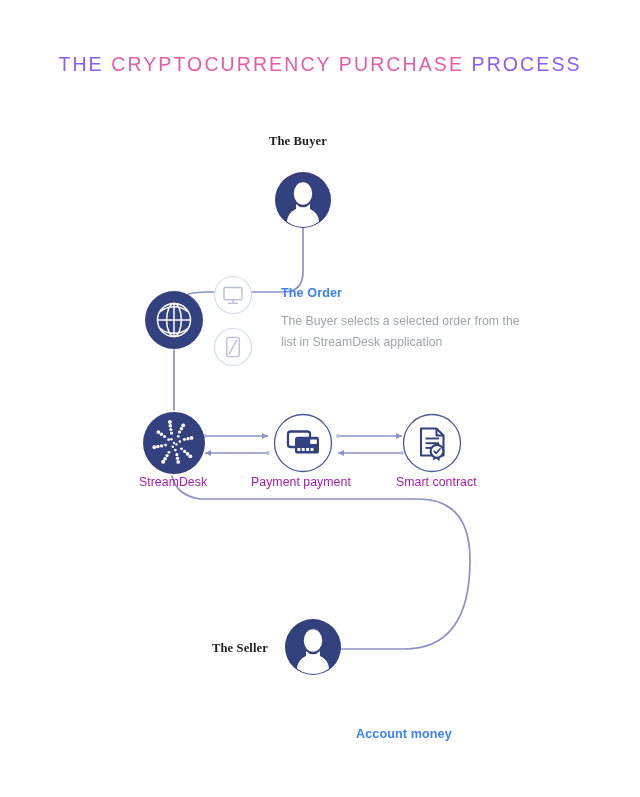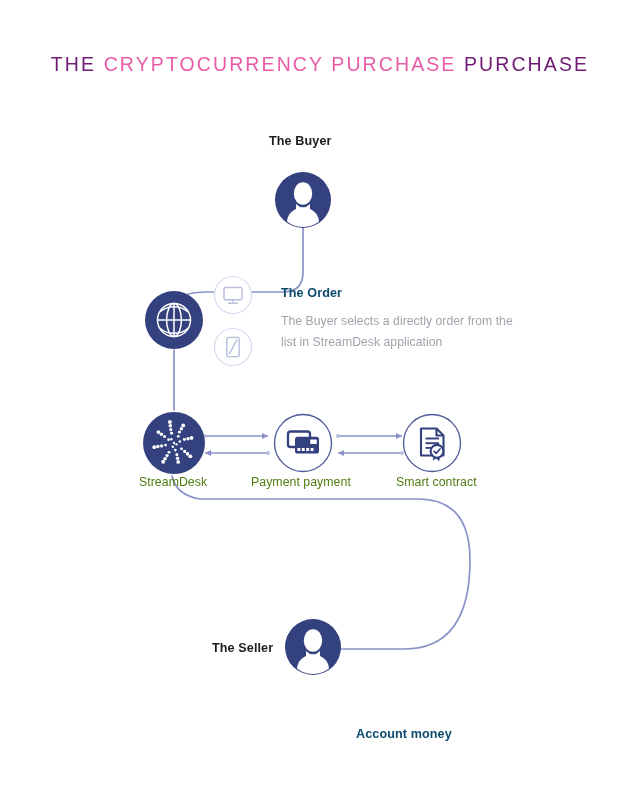--- a/index.html
+++ b/index.html
@@ -30,82 +30,83 @@
     top: 53px;
     width: 640px;
     text-align: center;
     font-size: 19.5px;
     letter-spacing: 2.1px;
     font-weight: 400;
     color: #3b3b3b;
     white-space: nowrap;
   }
   .title .accent { color: #e85ba8; }
-  .title .plain  { color: #701a75; }
+  .title .plain  { color: #8b5cf6; }
 
   
   .diagram {
     position: absolute;
     left: 0;
     top: 0;
     width: 640px;
     height: 797px;
     pointer-events: none;
   }
 
   
   .block { position: absolute; }
   .block-head {
     font-size: 12.6px;
     font-weight: 700;
-    color: #0c4a6e;
+    color: #3b82f6;
     margin: 0 0 11px 0;
     letter-spacing: .1px;
   }
   .block-body {
     font-size: 12.2px;
     line-height: 21px;
     color: #a0a3ac;
     margin: 0;
     letter-spacing: .05px;
   }
   .block-body + .block-body { margin-top: 17px; }
 
   #order-block   { left: 281px; top: 286px; width: 250px; }
   #payment-block { left: 63px;  top: 508px; width: 320px; }
   #account-block { left: 356px; top: 679px; width: 280px; margin-top: 48px; }
 
   
   .node-label {
     position: absolute;
     font-size: 12.3px;
-    color: #4d7c0f;
+    color: #a21caf;
     white-space: nowrap;
     letter-spacing: .05px;
   }
   .person-label {
     position: absolute;
     font-size: 12.6px;
     font-weight: 700;
     color: #1d1d1d;
     white-space: nowrap;
     letter-spacing: .1px;
+    font-family: Liberation Serif, serif;
   }
   #label-buyer       { left: 269px; top: 134px; }
   #label-seller      { left: 212px; top: 641px; }
   #label-streamdesk  { left: 139px; top: 475px; }
   #label-payment     { left: 251px; top: 475px; }
   #label-contract    { left: 396px; top: 475px; }
 </style>
 </head>
 <body>
 
 <div id="canvas">
 
-  <div class="title"><span class="plain">THE </span><span class="accent">CRYPTOCURRENCY PURCHASE</span><span class="plain"> PURCHASE</span></div>
+  <div class="title"><span class="plain">THE </span><span class="accent">CRYPTOCURRENCY PURCHASE</span><span class="plain"> PROCESS</span></div>
 
   <svg class="diagram" viewBox="0 0 640 797">
     <defs>
       <clipPath id="clipPerson">
           <circle cx="0" cy="0" r="27"></circle>
         </clipPath>
     </defs>
 
     <g fill="none" stroke="#8b92c8" stroke-width="1.7" stroke-linecap="round">
 
@@ -254,21 +255,21 @@
 
   <div class="person-label" id="label-buyer">The Buyer</div>
   <div class="person-label" id="label-seller">The Seller</div>
 
   <div class="node-label" id="label-streamdesk">StreamDesk</div>
   <div class="node-label" id="label-payment">Payment payment</div>
   <div class="node-label" id="label-contract">Smart contract</div>
 
   <div class="block" id="order-block">
     <p class="block-head">The Order</p>
-    <p class="block-body">The Buyer selects a directly order from the list in StreamDesk application</p>
+    <p class="block-body">The Buyer selects a selected order from the list in StreamDesk application</p>
   </div>
 
 
   <div class="block" id="account-block">
     <p class="block-head">Account money</p>
   </div>
 
 </div>
 
 </body></html>

